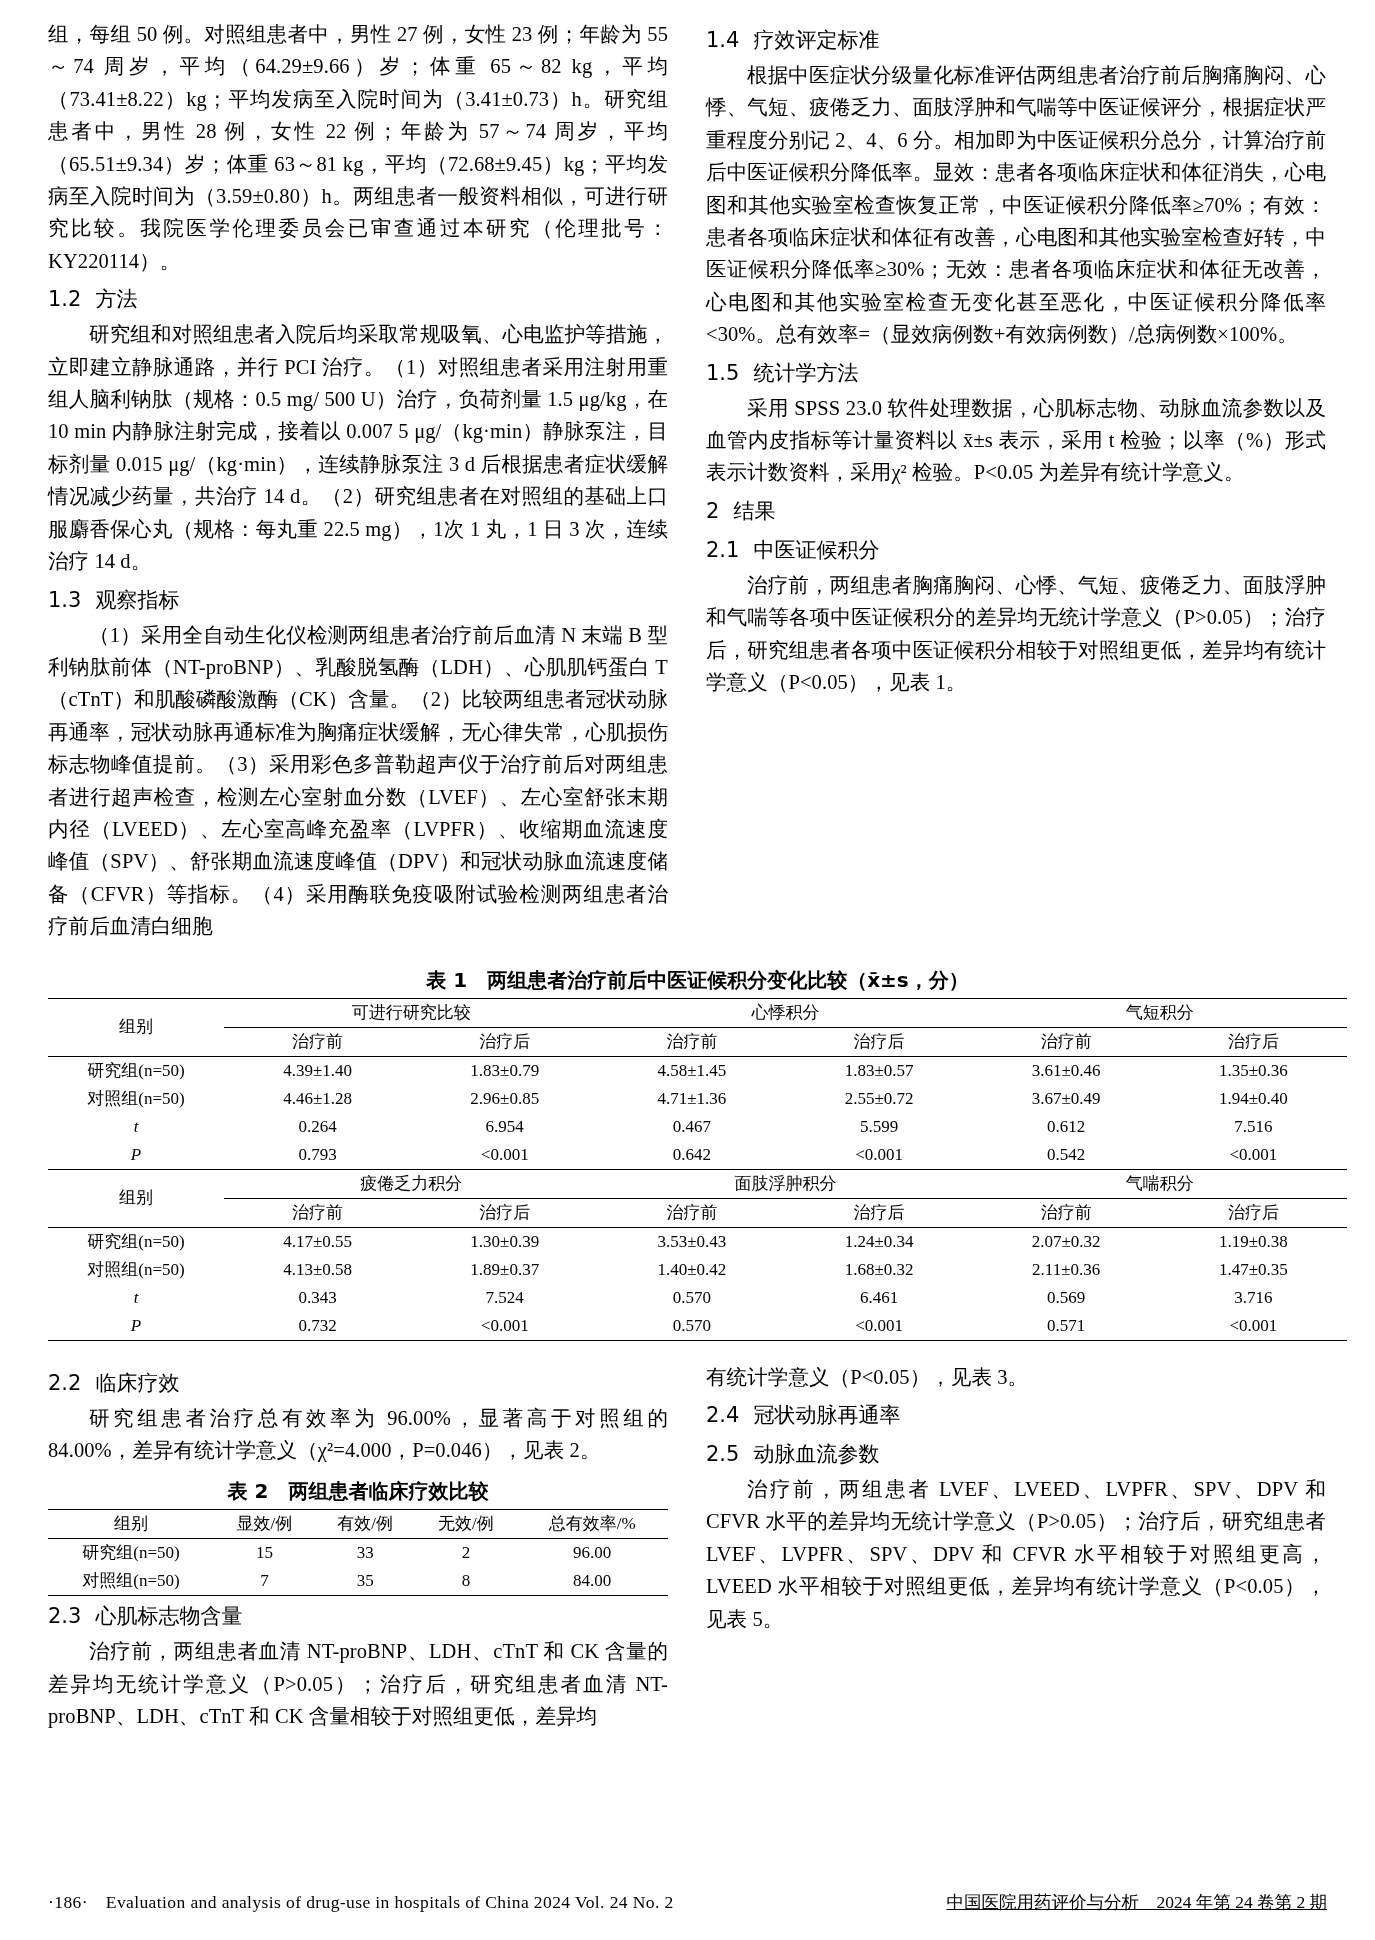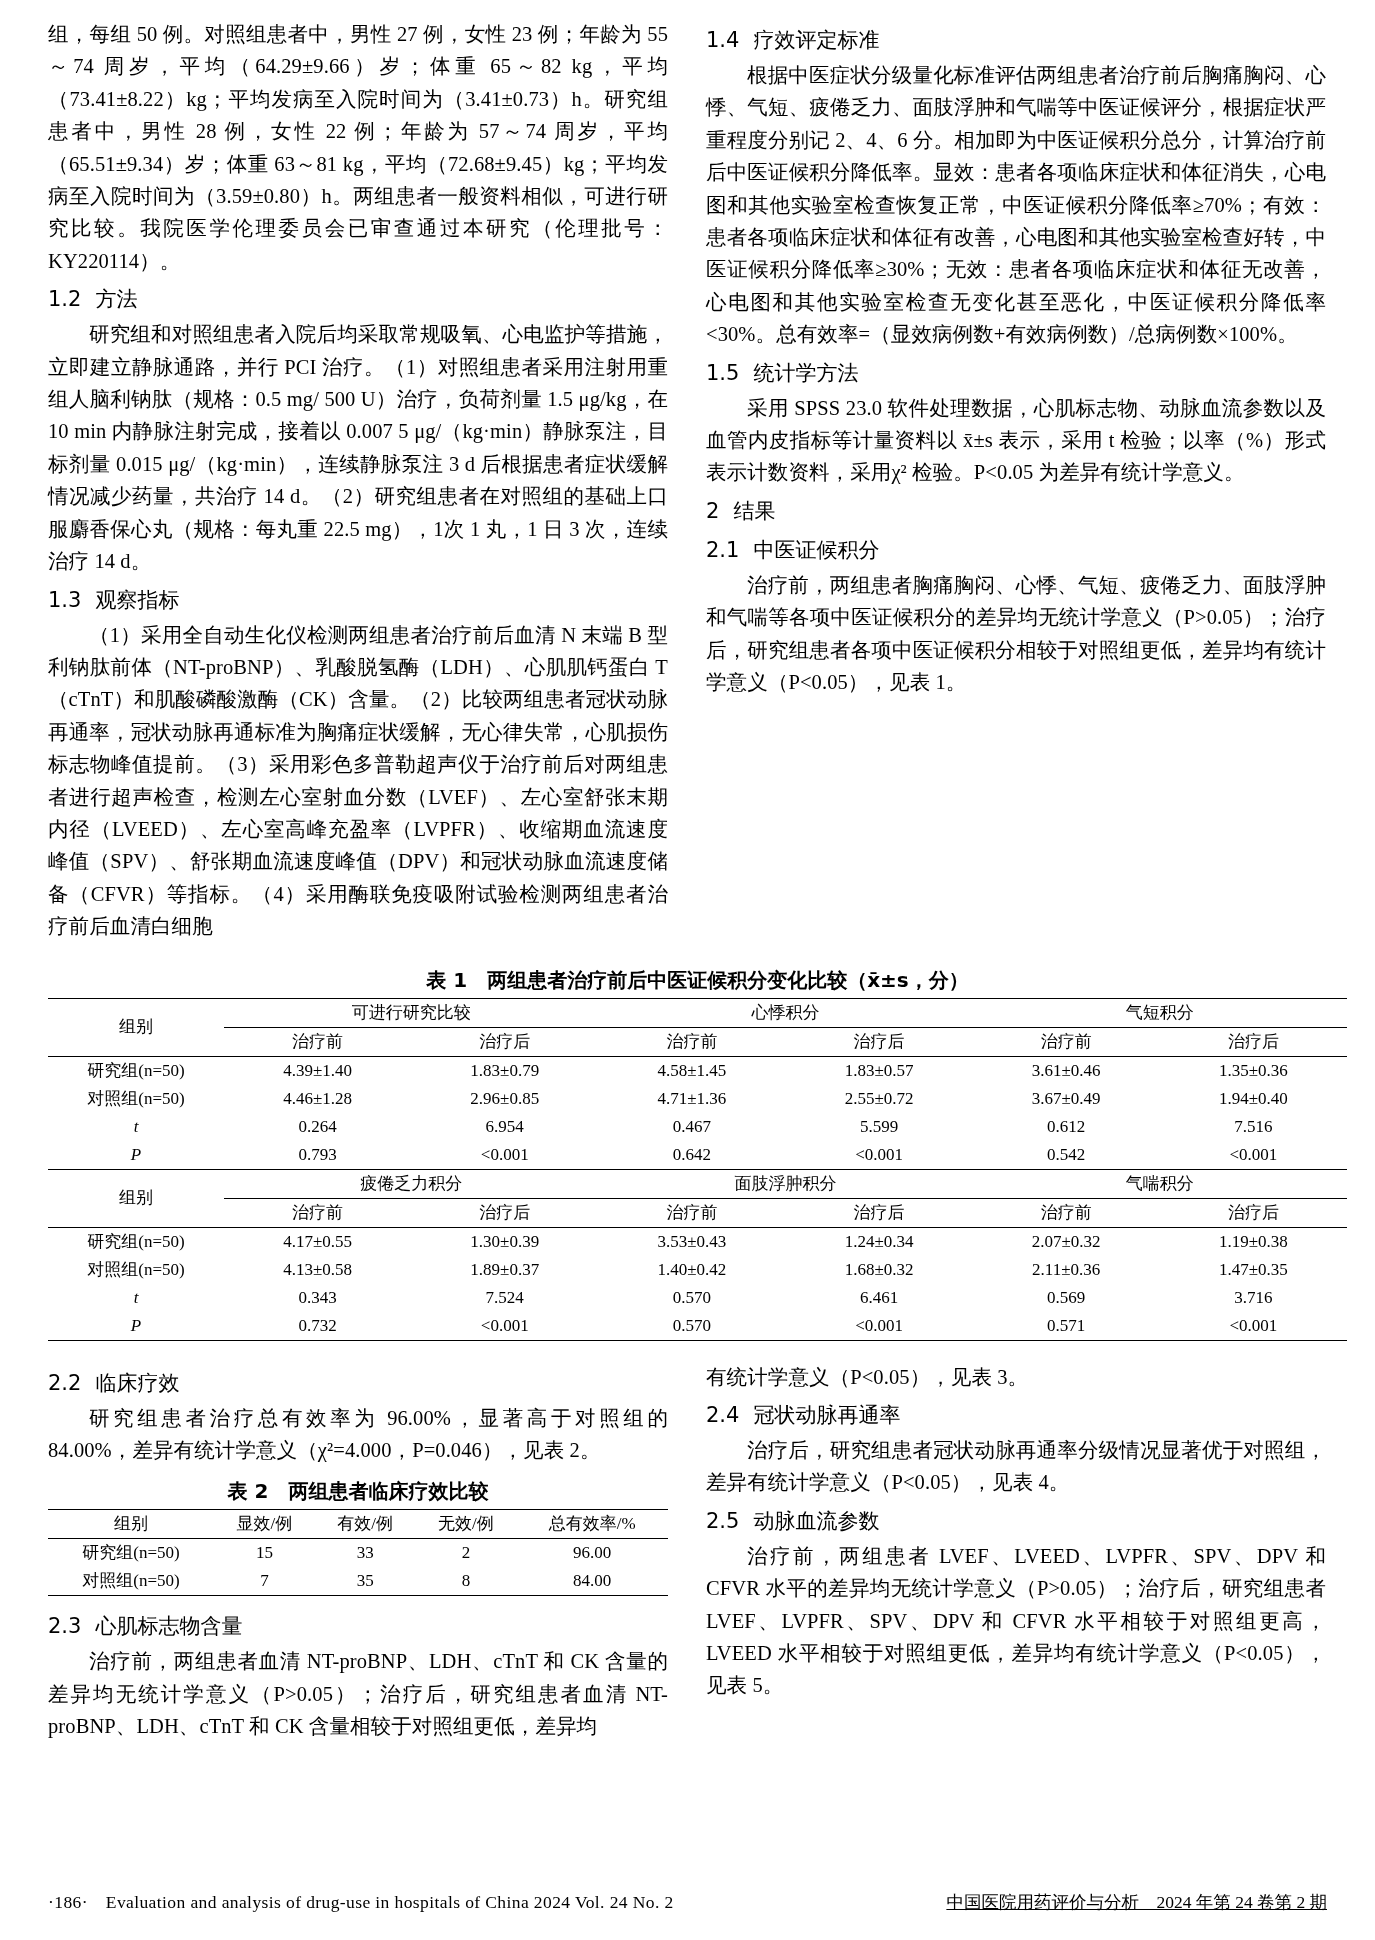--- a/index.html
+++ b/index.html
@@ -265,33 +265,32 @@
           <tr class="rule-bot">
             <td class="left">对照组(n=50)</td>
             <td>7</td>
             <td>35</td>
             <td>8</td>
             <td>84.00</td>
           </tr>
         </tbody>
       </table>
 
-      <h2 class="sec" style="margin-top:14px;">
+      <h2 class="sec" style="margin-top:4px;">
         <span class="num">2.3</span><span>心肌标志物含量</span>
       </h2>
       <p class="indent">治疗前，两组患者血清 NT-proBNP、LDH、cTnT 和 CK 含量的差异均无统计学意义（P&gt;0.05）；治疗后，研究组患者血清 NT-proBNP、LDH、cTnT 和 CK 含量相较于对照组更低，差异均</p>
     </div>
 
     <div class="col">
       <p>有统计学意义（P&lt;0.05），见表 3。</p>
 
       <h2 class="sec">
         <span class="num">2.4</span><span>冠状动脉再通率</span>
       </h2>
-      <p class="indent">治疗后，研究组患者冠状动脉再通率分级情况显著优于对照组，差异有统计学意义（P&lt;0.05），见表 4。</p>
 
       <h2 class="sec">
         <span class="num">2.5</span><span>动脉血流参数</span>
       </h2>
       <p class="indent">治疗前，两组患者 LVEF、LVEED、LVPFR、SPV、DPV 和 CFVR 水平的差异均无统计学意义（P&gt;0.05）；治疗后，研究组患者 LVEF、LVPFR、SPV、DPV 和 CFVR 水平相较于对照组更高，LVEED 水平相较于对照组更低，差异均有统计学意义（P&lt;0.05），见表 5。</p>
     </div>
   </div>
 
   <div class="footer">
     <div class="left">·186·　Evaluation and analysis of drug-use in hospitals of China 2024 Vol. 24 No. 2</div>

